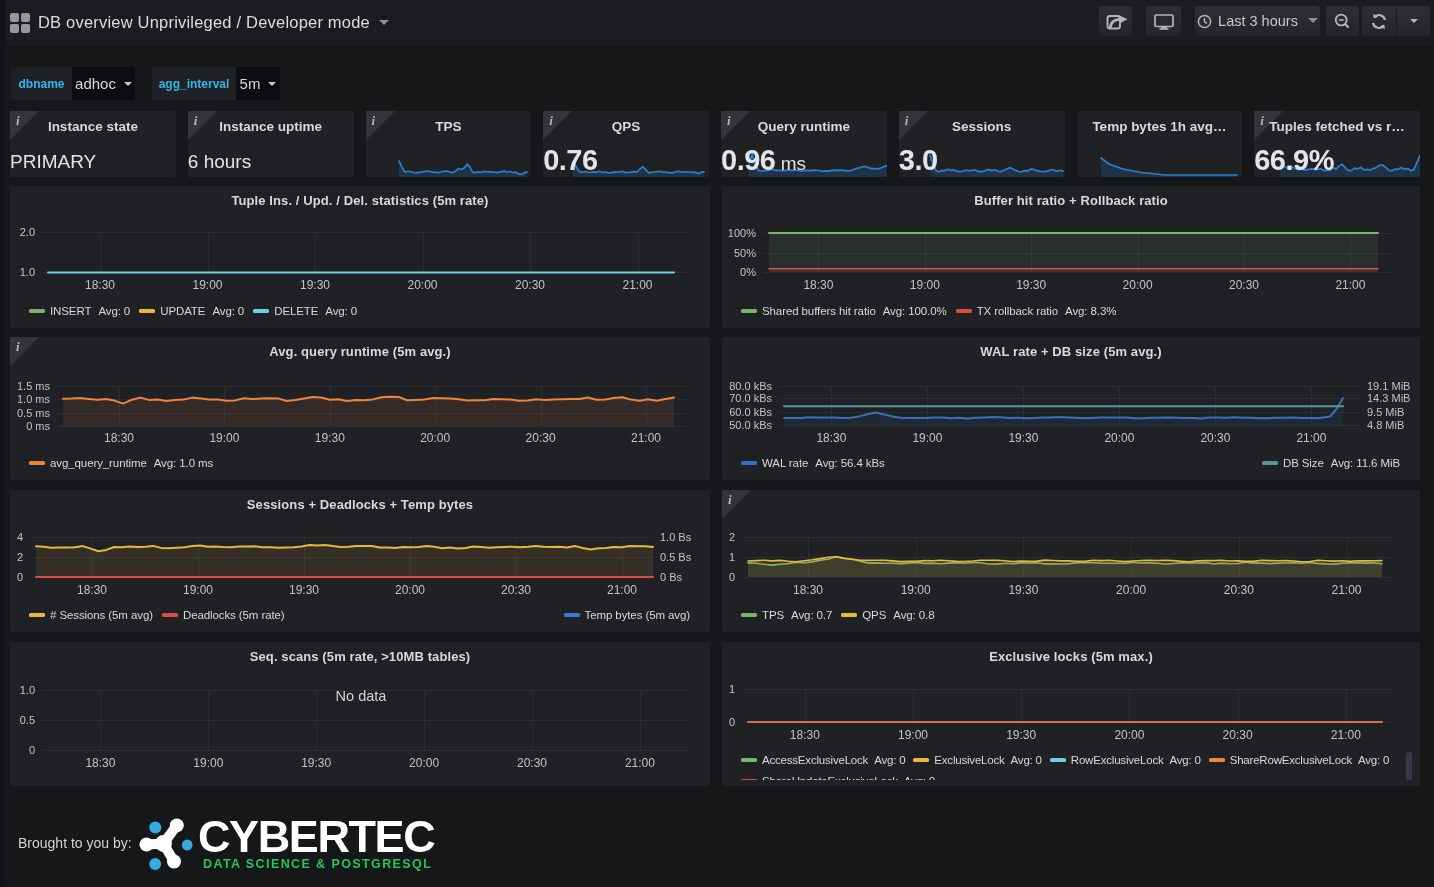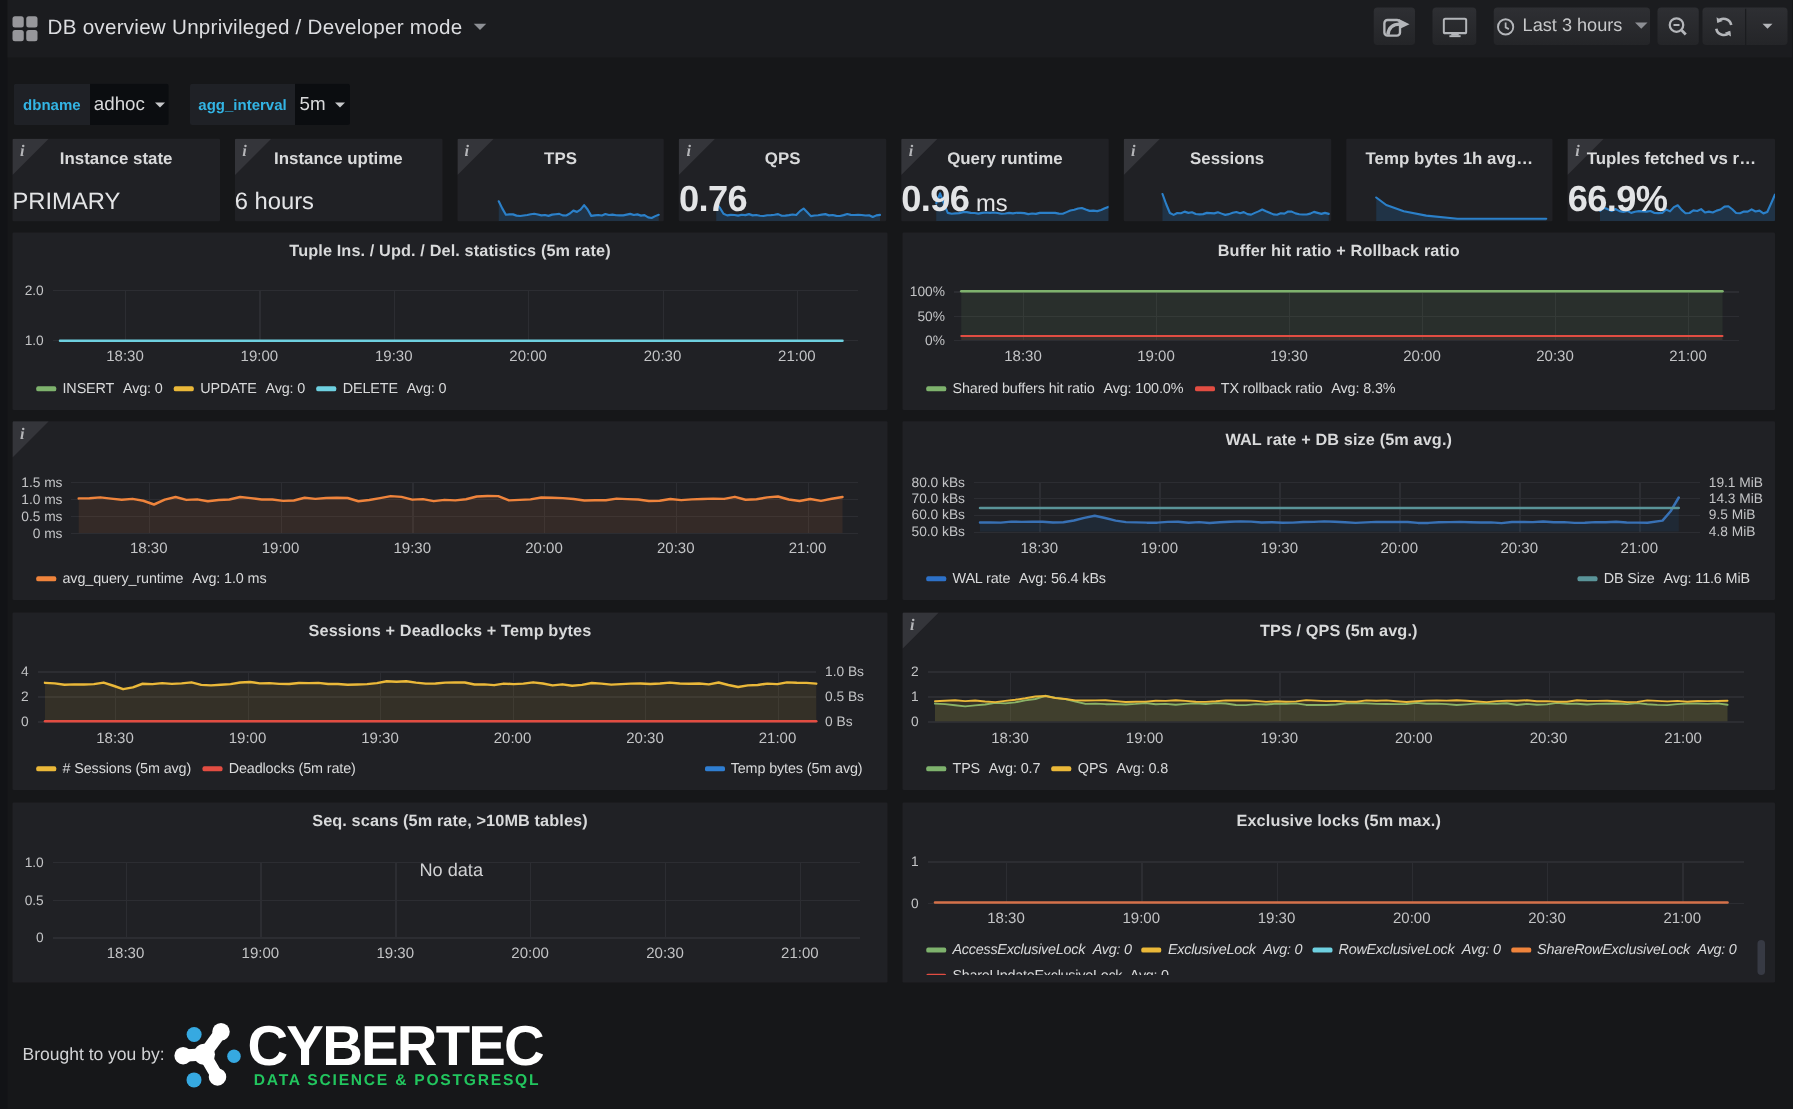--- a/index.html
+++ b/index.html
@@ -130,20 +130,21 @@
     <div class="statv" style="font-size:29px;letter-spacing:-0.5px;top:33px">0.96<span style="font-size:19px;font-weight:normal;letter-spacing:0"> ms</span></div>
   </div>
 <div class="panel" style="left:898.8px;top:111px;width:165.8px;height:66px;overflow:hidden">
     <div class="icorner"></div>
     <span class="iglyph">i</span>
     <div class="statt">Sessions</div>
     <svg width="166" height="66" viewBox="0 0 166 66" style="position:absolute;top:0;left:0">
       <polygon points="31.0,44.2 34.0,52.4 36.9,59.4 39.9,60.9 42.8,59.4 45.8,59.6 48.7,58.3 51.7,59.3 54.6,58.8 57.6,60.2 60.6,60.5 63.5,60.3 66.5,59.3 69.4,59.5 72.4,59.7 75.3,58.8 78.3,59.9 81.2,60.9 84.2,60.3 87.2,59.2 90.1,58.6 93.1,59.6 96.0,58.7 99.0,60.3 101.9,60.7 104.9,59.3 107.8,58.1 110.8,56.6 113.8,58.0 116.7,59.2 119.7,60.5 122.6,60.8 125.6,59.6 128.5,59.9 131.5,58.2 134.4,58.3 137.4,59.7 140.4,60.4 143.3,60.6 146.3,60.6 149.2,59.9 152.2,58.5 155.1,59.3 158.1,60.1 161.0,59.3 164.0,60.1 164.0,66.0 31.0,66.0" fill="rgba(31,120,193,0.22)"></polygon>
       <polyline points="31.0,44.2 34.0,52.4 36.9,59.4 39.9,60.9 42.8,59.4 45.8,59.6 48.7,58.3 51.7,59.3 54.6,58.8 57.6,60.2 60.6,60.5 63.5,60.3 66.5,59.3 69.4,59.5 72.4,59.7 75.3,58.8 78.3,59.9 81.2,60.9 84.2,60.3 87.2,59.2 90.1,58.6 93.1,59.6 96.0,58.7 99.0,60.3 101.9,60.7 104.9,59.3 107.8,58.1 110.8,56.6 113.8,58.0 116.7,59.2 119.7,60.5 122.6,60.8 125.6,59.6 128.5,59.9 131.5,58.2 134.4,58.3 137.4,59.7 140.4,60.4 143.3,60.6 146.3,60.6 149.2,59.9 152.2,58.5 155.1,59.3 158.1,60.1 161.0,59.3 164.0,60.1" fill="none" stroke="#2b80c9" stroke-width="1.7" stroke-linejoin="round" stroke-linecap="round"></polyline>
     </svg>
+    <div class="statv" style="font-size:29px;letter-spacing:-0.5px;top:33px">3.0</div>
   </div>
 <div class="panel" style="left:1076.5px;top:111px;width:165.8px;height:66px;overflow:hidden">
     <div class="statt">Temp bytes 1h avg…</div>
     <svg width="166" height="66" viewBox="0 0 166 66" style="position:absolute;top:0;left:0">
       <polygon points="24.0,47.0 32.0,53.0 46.0,58.0 64.0,61.5 89.0,64.0 160.0,64.0 160.0,66.0 24.0,66.0" fill="rgba(31,120,193,0.22)"></polygon>
       <polyline points="24.0,47.0 32.0,53.0 46.0,58.0 64.0,61.5 89.0,64.0 160.0,64.0" fill="none" stroke="#2b80c9" stroke-width="1.7" stroke-linejoin="round" stroke-linecap="round"></polyline>
     </svg>
   </div>
 <div class="panel" style="left:1254.2px;top:111px;width:165.8px;height:66px;overflow:hidden">
     <div class="icorner"></div>
@@ -233,20 +234,21 @@
       <text x="214.4" y="105" text-anchor="middle" font-size="12px" fill="#c3c4c6">19:00</text>
       <text x="319.8" y="105" text-anchor="middle" font-size="12px" fill="#c3c4c6">19:30</text>
       <text x="425.2" y="105" text-anchor="middle" font-size="12px" fill="#c3c4c6">20:00</text>
       <text x="530.6" y="105" text-anchor="middle" font-size="12px" fill="#c3c4c6">20:30</text>
       <text x="636.0" y="105" text-anchor="middle" font-size="12px" fill="#c3c4c6">21:00</text>
       <polygon points="53.0,61.7 61.6,61.6 70.2,60.9 78.8,61.9 87.4,62.8 96.0,62.1 104.6,63.6 113.2,66.6 121.8,62.7 130.5,60.6 139.1,62.9 147.7,62.5 156.3,64.0 164.9,63.0 173.5,62.6 182.1,60.6 190.7,61.5 199.3,62.6 207.9,62.6 216.5,63.7 225.1,63.4 233.7,61.2 242.3,62.1 250.9,61.4 259.5,61.2 268.1,61.4 276.7,64.0 285.4,63.0 294.0,61.5 302.6,59.9 311.2,60.5 319.8,62.7 328.4,62.3 337.0,63.9 345.6,62.9 354.2,63.3 362.8,62.4 371.4,60.2 380.0,59.8 388.6,59.9 397.2,63.3 405.8,62.9 414.4,62.5 423.0,61.0 431.6,61.2 440.3,61.5 448.9,62.2 457.5,63.4 466.1,63.2 474.7,63.2 483.3,61.9 491.9,62.3 500.5,62.6 509.1,63.8 517.7,63.6 526.3,62.2 534.9,63.1 543.5,62.5 552.1,62.2 560.7,61.9 569.3,62.1 577.9,60.5 586.5,62.8 595.2,62.4 603.8,60.9 612.4,60.2 621.0,62.6 629.6,63.8 638.2,62.2 646.8,63.7 655.4,62.0 664.0,60.6 664.0,89.3 53.0,89.3" fill="rgba(239,132,60,0.10)"></polygon>
       <polyline points="53.0,61.7 61.6,61.6 70.2,60.9 78.8,61.9 87.4,62.8 96.0,62.1 104.6,63.6 113.2,66.6 121.8,62.7 130.5,60.6 139.1,62.9 147.7,62.5 156.3,64.0 164.9,63.0 173.5,62.6 182.1,60.6 190.7,61.5 199.3,62.6 207.9,62.6 216.5,63.7 225.1,63.4 233.7,61.2 242.3,62.1 250.9,61.4 259.5,61.2 268.1,61.4 276.7,64.0 285.4,63.0 294.0,61.5 302.6,59.9 311.2,60.5 319.8,62.7 328.4,62.3 337.0,63.9 345.6,62.9 354.2,63.3 362.8,62.4 371.4,60.2 380.0,59.8 388.6,59.9 397.2,63.3 405.8,62.9 414.4,62.5 423.0,61.0 431.6,61.2 440.3,61.5 448.9,62.2 457.5,63.4 466.1,63.2 474.7,63.2 483.3,61.9 491.9,62.3 500.5,62.6 509.1,63.8 517.7,63.6 526.3,62.2 534.9,63.1 543.5,62.5 552.1,62.2 560.7,61.9 569.3,62.1 577.9,60.5 586.5,62.8 595.2,62.4 603.8,60.9 612.4,60.2 621.0,62.6 629.6,63.8 638.2,62.2 646.8,63.7 655.4,62.0 664.0,60.6" fill="none" stroke="#ef843c" stroke-width="2" stroke-linejoin="round" stroke-linecap="round"></polyline>
     </svg>
     <div class="icorner"></div>
     <span class="iglyph">i</span>
+    <div class="ptitle">Avg. query runtime (5m avg.)</div>
     <div class="legend" style="top:119.5px;left:19px;">
       <span class="litem"><span class="sw" style="background:#ef843c"></span>avg_query_runtime<span class="lavg">Avg: 1.0 ms</span></span>
     </div>
   </div>
 <div class="panel" style="left:722px;top:337px;width:698px;height:143px;overflow:hidden">
     <svg width="698" height="143" viewBox="0 0 698 143" style="position:absolute;top:0;left:0">
       <line x1="57" y1="49.1" x2="638" y2="49.1" stroke="#2c2d32" stroke-width="1" shape-rendering="crispEdges"></line>
       <line x1="57" y1="61.9" x2="638" y2="61.9" stroke="#2c2d32" stroke-width="1" shape-rendering="crispEdges"></line>
       <line x1="57" y1="75.1" x2="638" y2="75.1" stroke="#2c2d32" stroke-width="1" shape-rendering="crispEdges"></line>
       <line x1="57" y1="88.7" x2="638" y2="88.7" stroke="#2c2d32" stroke-width="1" shape-rendering="crispEdges"></line>
@@ -338,21 +340,20 @@
       <text x="409.1" y="104" text-anchor="middle" font-size="12px" fill="#c3c4c6">20:00</text>
       <text x="516.8" y="104" text-anchor="middle" font-size="12px" fill="#c3c4c6">20:30</text>
       <text x="624.5" y="104" text-anchor="middle" font-size="12px" fill="#c3c4c6">21:00</text>
       <polygon points="26.0,72.9 34.0,73.3 42.1,74.2 50.1,75.1 58.1,74.3 66.1,73.6 74.2,72.3 82.2,72.7 90.2,71.9 98.2,70.3 106.3,69.2 114.3,66.6 122.3,68.3 130.3,69.3 138.4,71.2 146.4,73.1 154.4,72.9 162.4,73.3 170.5,73.3 178.5,73.6 186.5,73.1 194.5,72.4 202.6,73.4 210.6,73.1 218.6,73.8 226.6,73.1 234.7,72.6 242.7,73.2 250.7,72.5 258.7,72.8 266.8,74.0 274.8,74.1 282.8,73.3 290.8,73.6 298.9,72.9 306.9,73.0 314.9,72.7 322.9,73.9 331.0,73.9 339.0,74.0 347.0,73.6 355.0,72.6 363.1,72.6 371.1,72.7 379.1,73.1 387.1,73.2 395.2,73.3 403.2,73.2 411.2,72.3 419.2,73.0 427.3,72.9 435.3,73.3 443.3,74.0 451.3,73.5 459.4,72.9 467.4,72.8 475.4,73.0 483.4,72.6 491.5,74.0 499.5,73.1 507.5,73.8 515.5,73.5 523.6,72.3 531.6,73.1 539.6,73.0 547.6,73.6 555.7,73.1 563.7,73.0 571.7,72.8 579.7,73.3 587.8,72.5 595.8,73.4 603.8,73.9 611.8,74.1 619.9,73.3 627.9,72.9 635.9,72.8 643.9,73.1 652.0,72.7 660.0,73.8 660.0,87.0 26.0,87.0" fill="rgba(126,178,109,0.10)"></polygon>
       <polyline points="26.0,72.9 34.0,73.3 42.1,74.2 50.1,75.1 58.1,74.3 66.1,73.6 74.2,72.3 82.2,72.7 90.2,71.9 98.2,70.3 106.3,69.2 114.3,66.6 122.3,68.3 130.3,69.3 138.4,71.2 146.4,73.1 154.4,72.9 162.4,73.3 170.5,73.3 178.5,73.6 186.5,73.1 194.5,72.4 202.6,73.4 210.6,73.1 218.6,73.8 226.6,73.1 234.7,72.6 242.7,73.2 250.7,72.5 258.7,72.8 266.8,74.0 274.8,74.1 282.8,73.3 290.8,73.6 298.9,72.9 306.9,73.0 314.9,72.7 322.9,73.9 331.0,73.9 339.0,74.0 347.0,73.6 355.0,72.6 363.1,72.6 371.1,72.7 379.1,73.1 387.1,73.2 395.2,73.3 403.2,73.2 411.2,72.3 419.2,73.0 427.3,72.9 435.3,73.3 443.3,74.0 451.3,73.5 459.4,72.9 467.4,72.8 475.4,73.0 483.4,72.6 491.5,74.0 499.5,73.1 507.5,73.8 515.5,73.5 523.6,72.3 531.6,73.1 539.6,73.0 547.6,73.6 555.7,73.1 563.7,73.0 571.7,72.8 579.7,73.3 587.8,72.5 595.8,73.4 603.8,73.9 611.8,74.1 619.9,73.3 627.9,72.9 635.9,72.8 643.9,73.1 652.0,72.7 660.0,73.8" fill="none" stroke="#7eb26d" stroke-width="1.6" stroke-linejoin="round" stroke-linecap="round"></polyline>
       <polygon points="26.0,71.0 34.0,70.6 42.1,70.2 50.1,70.9 58.1,70.4 66.1,71.2 74.2,71.7 82.2,70.7 90.2,69.8 98.2,68.6 106.3,67.2 114.3,66.8 122.3,68.4 130.3,69.2 138.4,70.3 146.4,70.4 154.4,70.3 162.4,70.2 170.5,70.9 178.5,71.6 186.5,71.4 194.5,71.3 202.6,70.6 210.6,70.7 218.6,70.2 226.6,70.7 234.7,71.4 242.7,71.5 250.7,71.0 258.7,70.3 266.8,70.3 274.8,70.3 282.8,70.7 290.8,71.5 298.9,71.0 306.9,71.4 314.9,71.1 322.9,70.1 331.0,70.5 339.0,70.9 347.0,70.8 355.0,71.2 363.1,71.4 371.1,70.3 379.1,70.6 387.1,70.3 395.2,71.0 403.2,71.6 411.2,71.0 419.2,70.5 427.3,70.3 435.3,70.5 443.3,70.2 451.3,70.6 459.4,71.2 467.4,71.7 475.4,70.9 483.4,70.6 491.5,70.6 499.5,70.2 507.5,71.0 515.5,70.9 523.6,71.4 531.6,71.4 539.6,70.2 547.6,70.6 555.7,70.7 563.7,70.6 571.7,71.0 579.7,71.7 587.8,71.5 595.8,70.3 603.8,70.7 611.8,71.1 619.9,70.7 627.9,71.4 635.9,70.8 643.9,70.9 652.0,70.8 660.0,70.6 660.0,87.0 26.0,87.0" fill="rgba(234,184,57,0.12)"></polygon>
       <polyline points="26.0,71.0 34.0,70.6 42.1,70.2 50.1,70.9 58.1,70.4 66.1,71.2 74.2,71.7 82.2,70.7 90.2,69.8 98.2,68.6 106.3,67.2 114.3,66.8 122.3,68.4 130.3,69.2 138.4,70.3 146.4,70.4 154.4,70.3 162.4,70.2 170.5,70.9 178.5,71.6 186.5,71.4 194.5,71.3 202.6,70.6 210.6,70.7 218.6,70.2 226.6,70.7 234.7,71.4 242.7,71.5 250.7,71.0 258.7,70.3 266.8,70.3 274.8,70.3 282.8,70.7 290.8,71.5 298.9,71.0 306.9,71.4 314.9,71.1 322.9,70.1 331.0,70.5 339.0,70.9 347.0,70.8 355.0,71.2 363.1,71.4 371.1,70.3 379.1,70.6 387.1,70.3 395.2,71.0 403.2,71.6 411.2,71.0 419.2,70.5 427.3,70.3 435.3,70.5 443.3,70.2 451.3,70.6 459.4,71.2 467.4,71.7 475.4,70.9 483.4,70.6 491.5,70.6 499.5,70.2 507.5,71.0 515.5,70.9 523.6,71.4 531.6,71.4 539.6,70.2 547.6,70.6 555.7,70.7 563.7,70.6 571.7,71.0 579.7,71.7 587.8,71.5 595.8,70.3 603.8,70.7 611.8,71.1 619.9,70.7 627.9,71.4 635.9,70.8 643.9,70.9 652.0,70.8 660.0,70.6" fill="none" stroke="#eab839" stroke-width="1.6" stroke-linejoin="round" stroke-linecap="round"></polyline>
     </svg>
     <div class="icorner"></div>
     <span class="iglyph">i</span>
-    <div class="ptitle">TPS / QPS (5m avg.)</div>
     <div class="legend" style="top:118.5px;left:19px;">
       <span class="litem"><span class="sw" style="background:#7eb26d"></span>TPS<span class="lavg">Avg: 0.7</span></span>
       <span class="litem"><span class="sw" style="background:#eab839"></span>QPS<span class="lavg">Avg: 0.8</span></span>
     </div>
   </div>
 <div class="panel" style="left:10px;top:642px;width:700px;height:144px;overflow:hidden">
     <svg width="700" height="144" viewBox="0 0 700 144" style="position:absolute;top:0;left:0">
       <line x1="32" y1="48.2" x2="678" y2="48.2" stroke="#2c2d32" stroke-width="1" shape-rendering="crispEdges"></line>
       <line x1="32" y1="78.3" x2="678" y2="78.3" stroke="#2c2d32" stroke-width="1" shape-rendering="crispEdges"></line>
       <line x1="32" y1="108.4" x2="678" y2="108.4" stroke="#2c2d32" stroke-width="1" shape-rendering="crispEdges"></line>
@@ -390,21 +391,21 @@
       <text x="82.8" y="96.5" text-anchor="middle" font-size="12px" fill="#c3c4c6">18:30</text>
       <text x="191.0" y="96.5" text-anchor="middle" font-size="12px" fill="#c3c4c6">19:00</text>
       <text x="299.2" y="96.5" text-anchor="middle" font-size="12px" fill="#c3c4c6">19:30</text>
       <text x="407.4" y="96.5" text-anchor="middle" font-size="12px" fill="#c3c4c6">20:00</text>
       <text x="515.6" y="96.5" text-anchor="middle" font-size="12px" fill="#c3c4c6">20:30</text>
       <text x="623.8" y="96.5" text-anchor="middle" font-size="12px" fill="#c3c4c6">21:00</text>
       <polyline points="26.0,80.0 660.0,80.0" fill="none" stroke="#d4714a" stroke-width="2" stroke-linejoin="round" stroke-linecap="round"></polyline>
     </svg>
     <div class="ptitle">Exclusive locks (5m max.)</div>
     <div style="position:absolute;top:0;left:0;width:100%;height:138px;overflow:hidden">
-      <div class="legend tight" style="top:111.6px;left:19px;font-size:11.5px;letter-spacing:-0.2px;font-style:italic;">
+      <div class="legend tight" style="top:111.6px;left:19px;font-size:11.5px;letter-spacing:-0.2px;">
         <span class="litem"><span class="sw" style="background:#7eb26d"></span>AccessExclusiveLock<span class="lavg">Avg: 0</span></span>
         <span class="litem"><span class="sw" style="background:#eab839"></span>ExclusiveLock<span class="lavg">Avg: 0</span></span>
         <span class="litem"><span class="sw" style="background:#6ed0e0"></span>RowExclusiveLock<span class="lavg">Avg: 0</span></span>
         <span class="litem"><span class="sw" style="background:#ef843c"></span>ShareRowExclusiveLock<span class="lavg">Avg: 0</span></span>
       </div>
       <div class="legend tight" style="top:133.0px;left:19px;font-size:11.5px;letter-spacing:-0.2px;">
         <span class="litem"><span class="sw" style="background:#e24d42"></span>ShareUpdateExclusiveLock<span class="lavg">Avg: 0</span></span>
       </div>
     </div>
     <div class="sbar" style="right:8px;top:110px;height:28px"></div>

